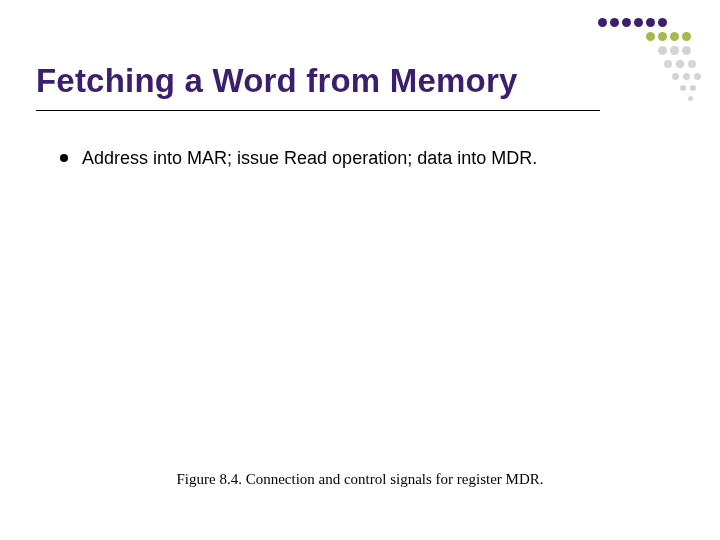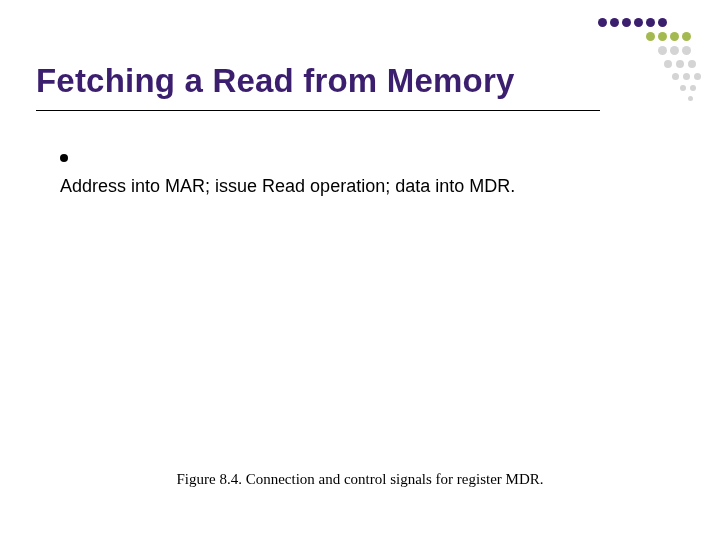--- a/index.html
+++ b/index.html
@@ -43,21 +43,20 @@
     background: #000;
   }
   .bullet-line {
     position: absolute;
     top: 148px;
     left: 60px;
     right: 40px;
     display: flex;
     align-items: flex-start;
     gap: 14px;
-    flex-direction: column;
   }
   .bullet-dot {
     width: 8px;
     height: 8px;
     background: #000;
     border-radius: 50%;
     margin-top: 6px;
     flex: 0 0 8px;
   }
   .bullet-text {
@@ -97,21 +96,21 @@
     <span class="dot" style="left: 90px; top: 42px; width: 8px; height: 8px; background: rgb(212, 212, 212);"></span>
     <span class="dot" style="left: 74px; top: 55px; width: 7px; height: 7px; background: rgb(212, 212, 212);"></span>
     <span class="dot" style="left: 85px; top: 55px; width: 7px; height: 7px; background: rgb(212, 212, 212);"></span>
     <span class="dot" style="left: 96px; top: 55px; width: 7px; height: 7px; background: rgb(212, 212, 212);"></span>
     <span class="dot" style="left: 82px; top: 67px; width: 6px; height: 6px; background: rgb(212, 212, 212);"></span>
     <span class="dot" style="left: 92px; top: 67px; width: 6px; height: 6px; background: rgb(212, 212, 212);"></span>
     <span class="dot" style="left: 90px; top: 78px; width: 5px; height: 5px; background: rgb(212, 212, 212);"></span>
   </div>
 
 <div class="title-wrap">
-  <h1 class="title">Fetching a Read from Memory</h1>
+  <h1 class="title">Fetching a Word from Memory</h1>
 </div>
 <div class="title-rule"></div>
 
 <div class="bullet-line">
   <span class="bullet-dot"></span>
   <span class="bullet-text">Address into MAR; issue Read operation; data into MDR.</span>
 </div>
 
 <div class="figure-caption">Figure 8.4.   Connection and control signals for register MDR.</div>
 

